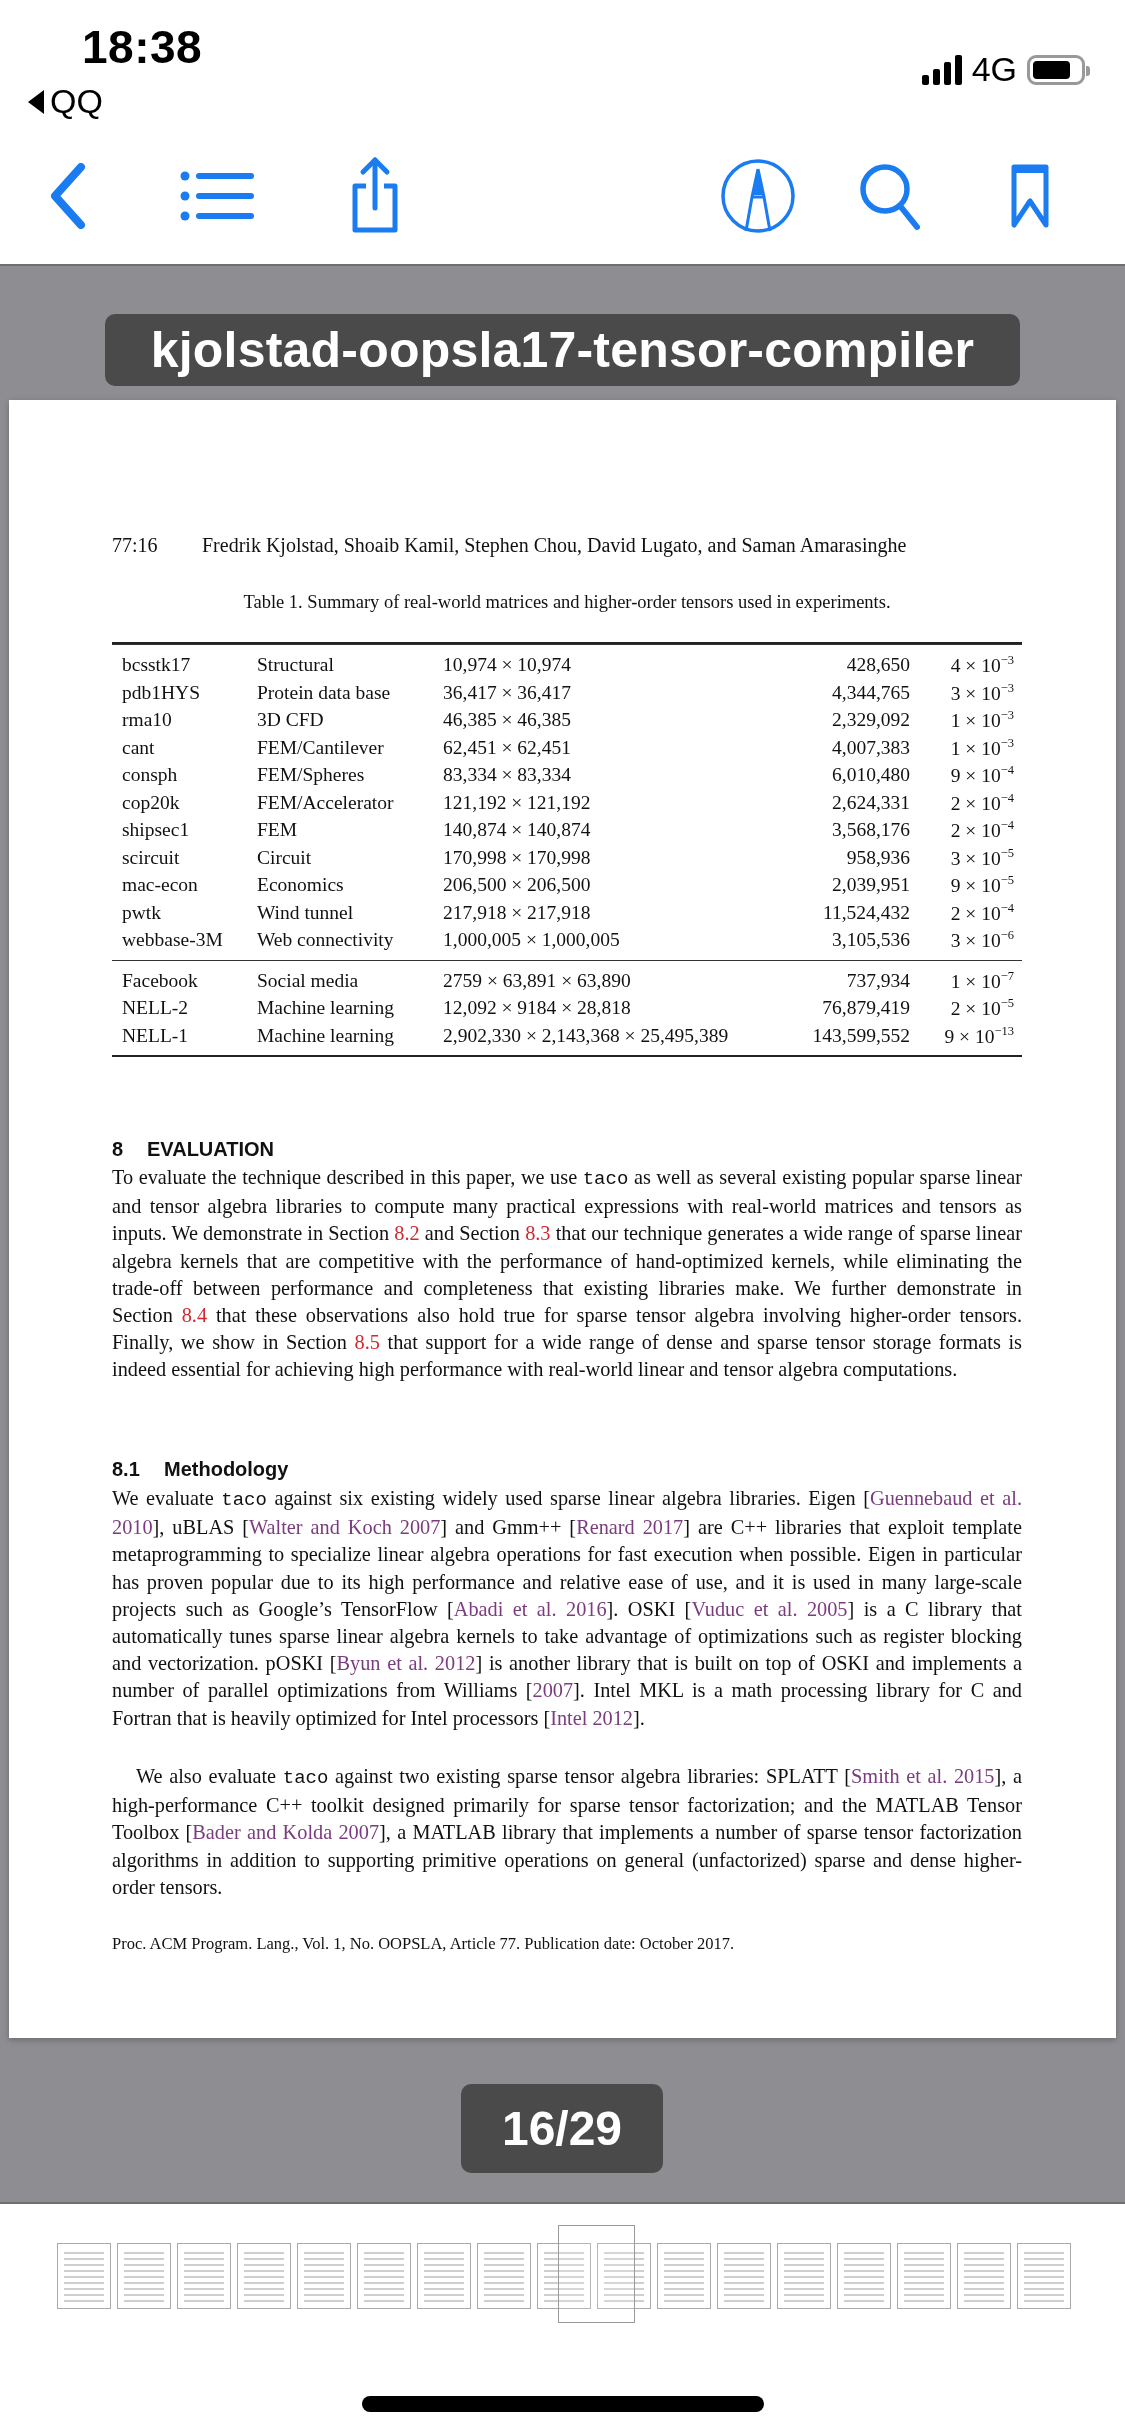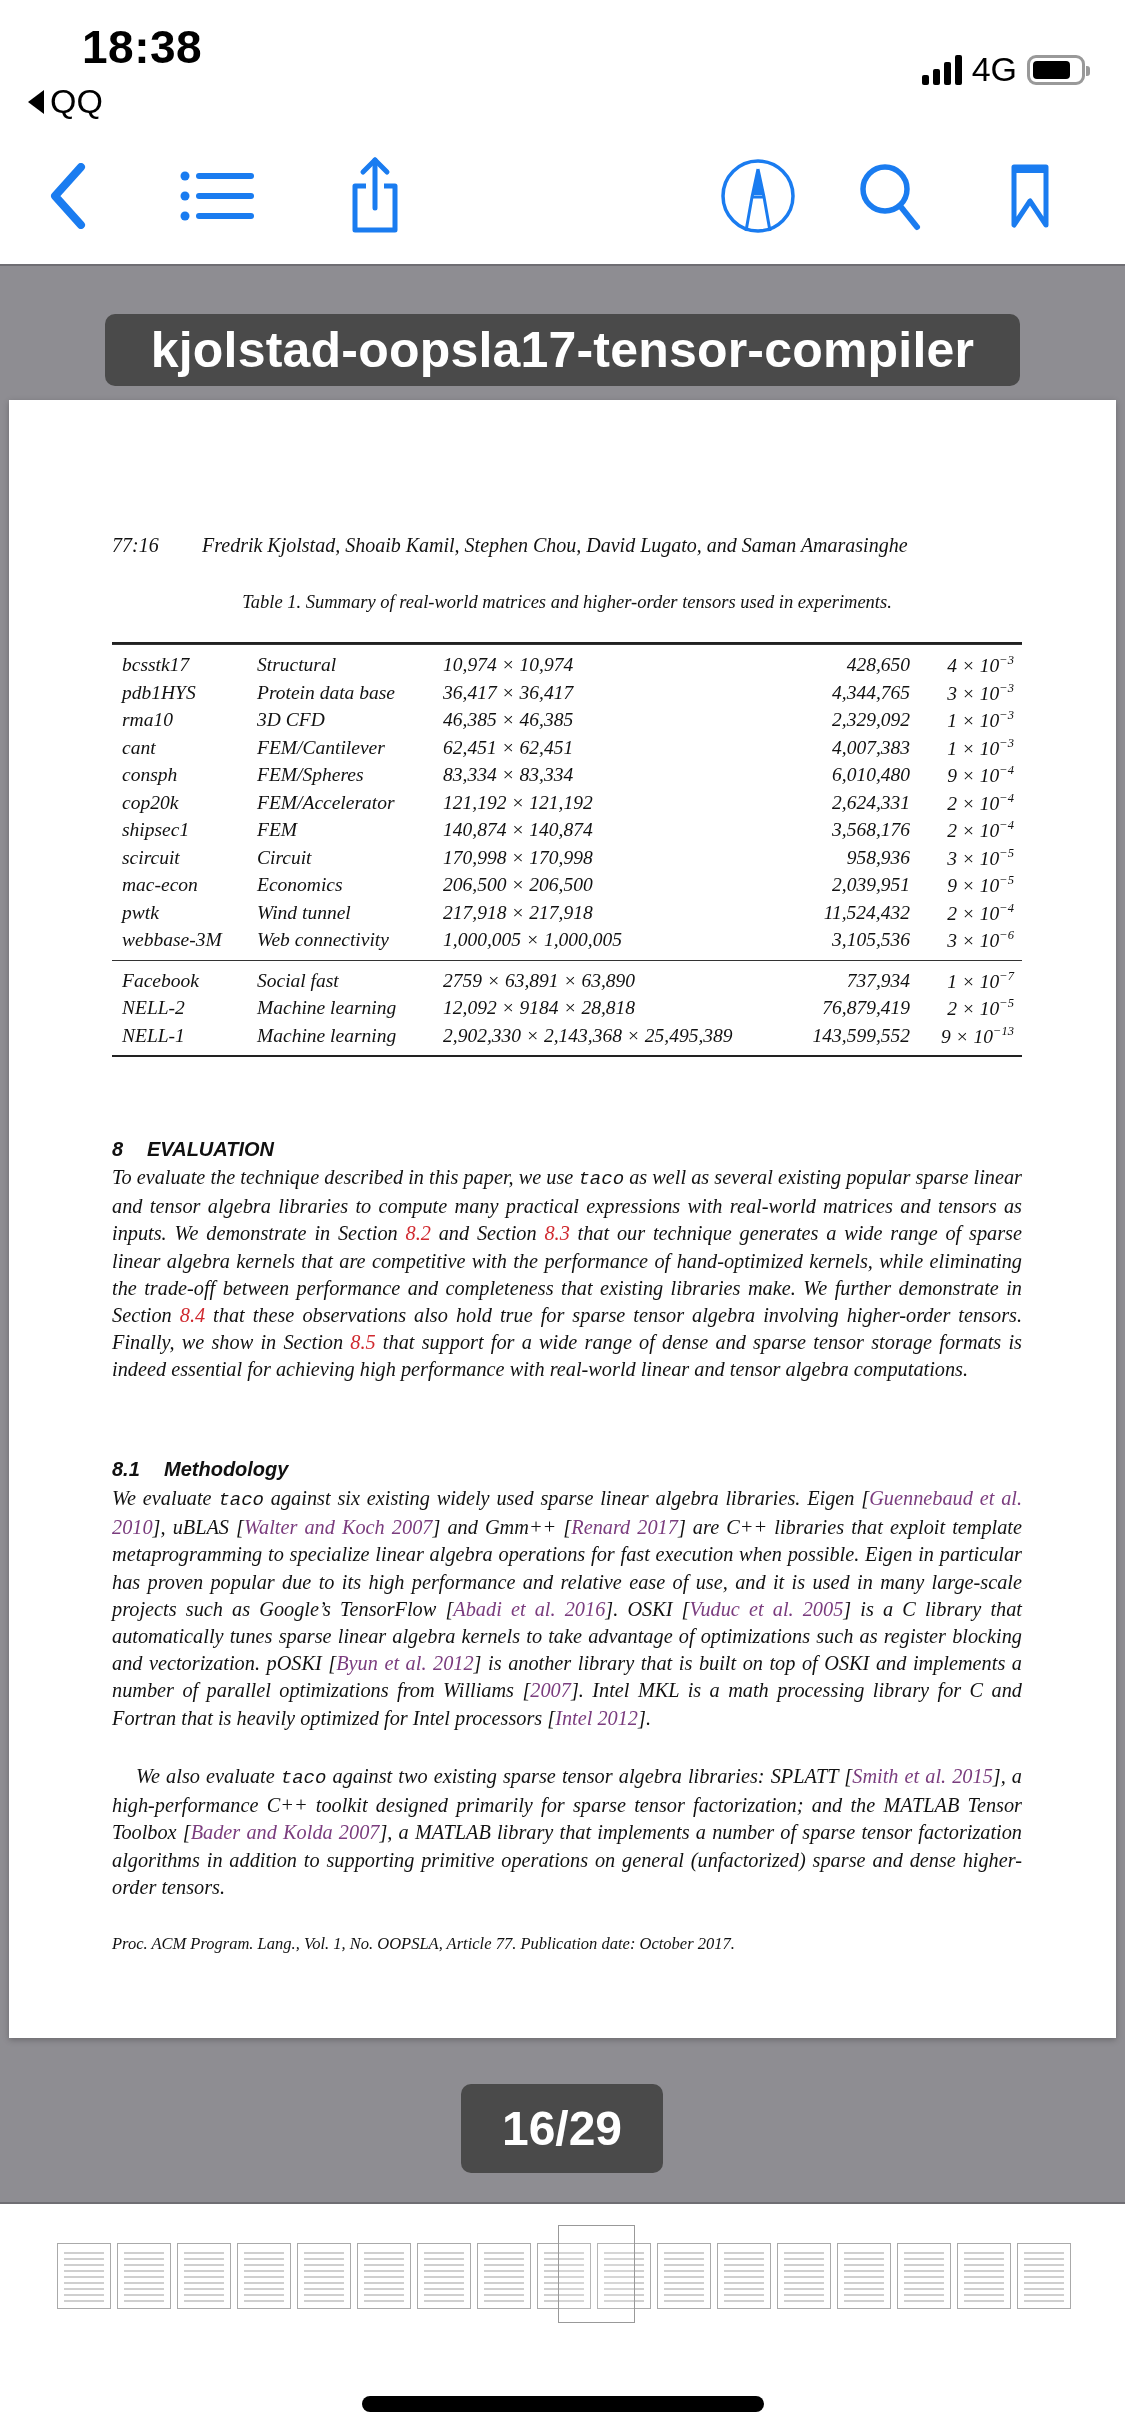--- a/index.html
+++ b/index.html
@@ -19,21 +19,21 @@
   .battery .lvl { width: 80%; height: 100%; background: #000; border-radius: 4px; }
   .battery::after { content: ""; position: absolute; right: -8px; top: 8px; width: 4px; height: 10px; background: #999; border-radius: 0 3px 3px 0; }
 
   
   .toolbar { position: absolute; left: 0; top: 130px; width: 1125px; height: 134px; background: #fff; }
   .tb-btn { position: absolute; top: 26px; width: 80px; height: 80px; display: flex; align-items: center; justify-content: center; cursor: pointer; }
 
   
   .viewer { position: absolute; left: 0; top: 264px; width: 1125px; height: 1940px; background: #8e8d92; border-top: 2px solid #6f6e73; border-bottom: 2px solid #6f6e73; }
   .doc-title { position: absolute; left: 105px; top: 48px; width: 915px; height: 72px; background: #4a4a4a; border-radius: 10px; color: #fff; font-size: 50px; font-weight: bold; display: flex; align-items: center; justify-content: center; letter-spacing: 0.2px; }
-  .page { position: absolute; left: 9px; top: 134px; width: 1107px; height: 1638px; background: #fff; box-shadow: 0 2px 6px rgba(0,0,0,0.25); font-family: "Liberation Serif", serif; color: #111; font-style: italic; }
+  .page { position: absolute; left: 9px; top: 134px; width: 1107px; height: 1638px; background: #fff; box-shadow: 0 2px 6px rgba(0,0,0,0.25); font-family: "Liberation Serif", serif; color: #111; }
   .page-indicator { position: absolute; left: 461px; top: 1818px; width: 202px; height: 89px; background: #4a4a4a; border-radius: 10px; color: #fff; font-size: 48px; font-weight: bold; display: flex; align-items: center; justify-content: center; }
 
   
   .run-head { position: absolute; left: 103px; top: 134px; width: 910px; font-size: 20px; display: flex; }
   .run-head .pg { width: 90px; }
   .caption { position: absolute; left: 103px; top: 192px; width: 910px; font-size: 18.5px; text-align: center; }
 
   .tbl { position: absolute; left: 103px; top: 242px; width: 910px; font-size: 19.5px; }
   .tbl .rule-thick { height: 2px; background: #222; }
   .tbl .rule-thin { height: 1.2px; background: #333; }
@@ -224,21 +224,21 @@
             <div class="c2">Web connectivity</div>
             <div class="c3">1,000,005 × 1,000,005</div>
             <div class="c4">3,105,536</div>
             <div class="c5"><span>3 × 10</span><sup>−6</sup></div>
           </div>
         </div>
       <div class="rule-thin"></div>
       <div class="grp" id="grp-tensors">
           <div class="row">
             <div class="c1">Facebook</div>
-            <div class="c2">Social fast</div>
+            <div class="c2">Social media</div>
             <div class="c3">2759 × 63,891 × 63,890</div>
             <div class="c4">737,934</div>
             <div class="c5"><span>1 × 10</span><sup>−7</sup></div>
           </div>
           <div class="row">
             <div class="c1">NELL-2</div>
             <div class="c2">Machine learning</div>
             <div class="c3">12,092 × 9184 × 28,818</div>
             <div class="c4">76,879,419</div>
             <div class="c5"><span>2 × 10</span><sup>−5</sup></div>

